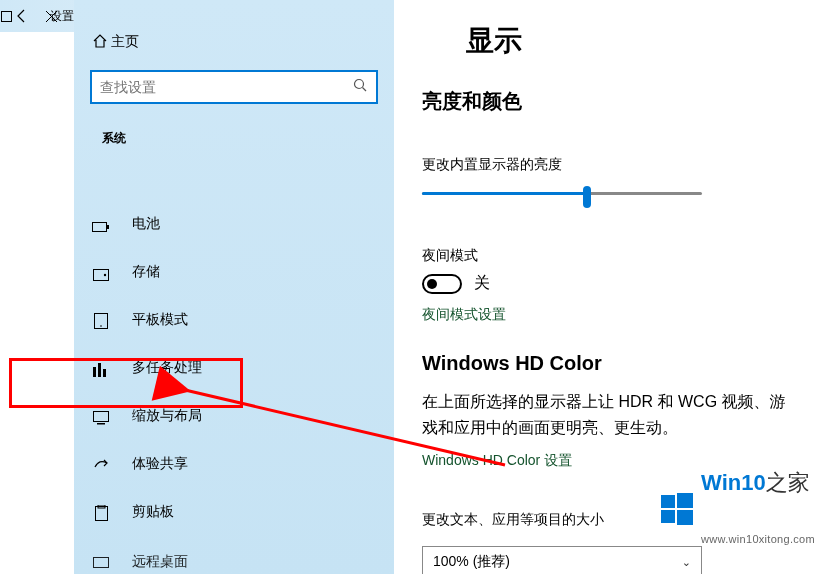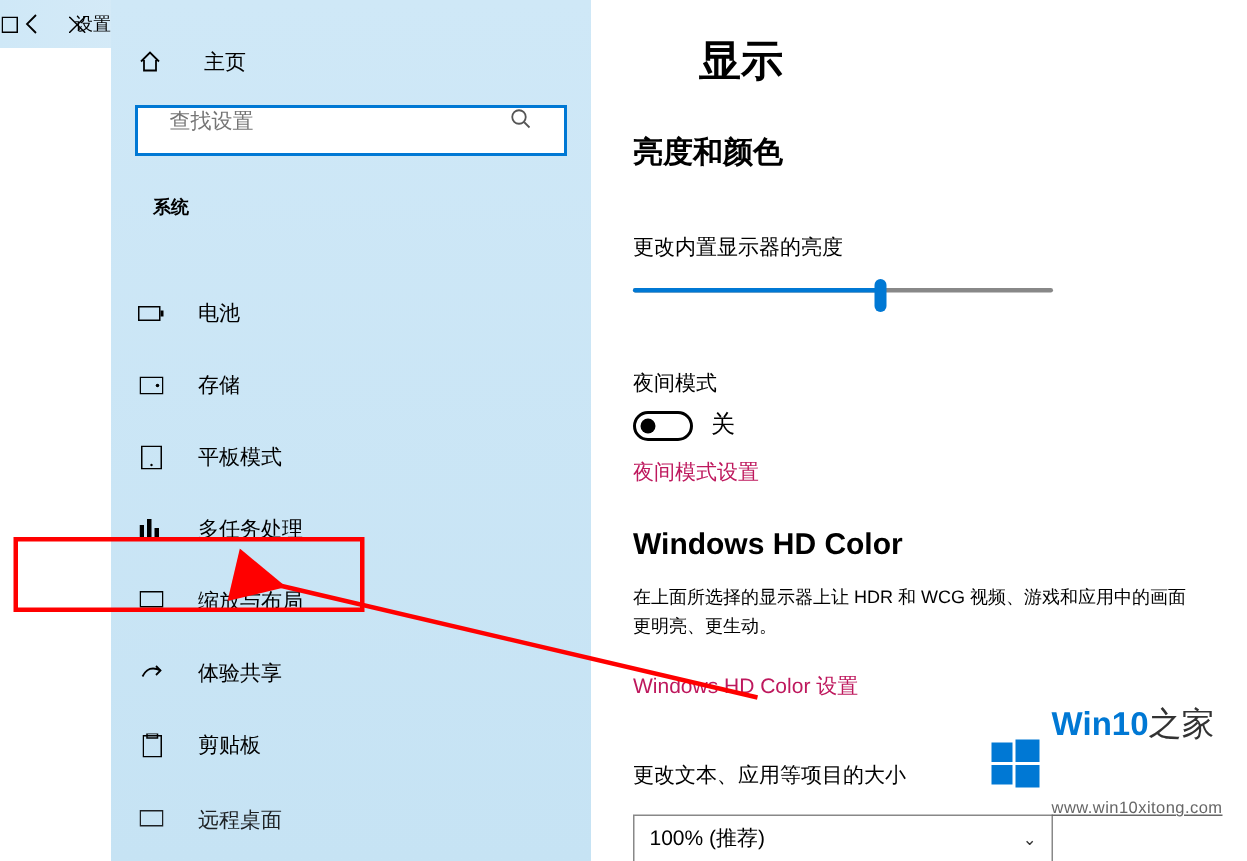--- a/index.html
+++ b/index.html
@@ -5,51 +5,51 @@
   * { box-sizing: border-box; margin: 0; padding: 0; }
   html, body { width: 831px; height: 574px; overflow: hidden; font-family: "Microsoft YaHei", "Segoe UI", sans-serif; background: #fff; }
   .window { width: 831px; height: 574px; position: relative; display: flex; flex-direction: row; }
   .titlebar { height: 32px; display: flex; align-items: center; background: linear-gradient(to right, #cfe8f7 0%, #e4f0f8 320px, #ffffff 320px); position: relative; }
   .titlebar .back { width: 44px; height: 32px; display: flex; align-items: center; justify-content: center; color: #000; }
   .titlebar .title { font-size: 12px; color: #000; margin-left: 6px; }
   .win-controls { position: absolute; right: 0; top: 0; height: 32px; display: flex; }
   .win-btn { width: 45px; height: 32px; display: flex; align-items: center; justify-content: center; color: #000; }
   .body { flex: 1; display: flex; overflow: hidden; }
   .sidebar { width: 320px; height: 100%; background: linear-gradient(to bottom, #cfe8f7, #c6e3f4); padding-top: 22px; position: relative; }
-  .home-row { display: flex; align-items: center; height: 40px; padding: 0 18px; gap: 28px; color: #000; font-size: 14px; }
-  .search-box { margin: 8px 16px 0 16px; height: 34px; border: 2px solid #0078d4; background: #fff; display: flex; align-items: flex-start; padding: 0 21px; }
+  .home-row { display: flex; align-items: center; height: 40px; padding: 0 18px; gap: 3px; color: #000; font-size: 14px; }
+  .search-box { margin: 8px 16px 0 16px; height: 34px; border: 2px solid #0078d4; background: #fff; display: flex; align-items: center; padding: 0 8px; }
   .search-box input { flex: 1; border: none; outline: none; font-size: 14px; font-family: inherit; color: #555; background: transparent; }
   .search-box .sicon { color: #555; }
   .category { padding: 26px 18px 10px 28px; font-size: 12px; font-weight: bold; color: #000; }
-  .nav-item { display: flex; align-items: center; height: 48px; padding: 0 18px; gap: 22px; color: #000; font-size: 14px; }
+  .nav-item { display: flex; align-items: flex-end; height: 48px; padding: 0 18px; gap: 22px; color: #000; font-size: 14px; }
   .nav-item .icon { width: 18px; display: flex; align-items: center; justify-content: center; color: #000; }
   .content { flex: 1; padding: 22px 32px 0 28px; overflow: hidden; position: relative; color: #000; }
   h1 { font-size: 28px; font-weight: 600; margin-bottom: 28px; margin-left: 44px; }
   h2 { font-size: 20px; font-weight: 600; margin-bottom: 14px; }
   .section { margin-bottom: 28px; }
   .label { font-size: 14px; margin-bottom: 8px; color: #000; margin-top: 41px; }
-  .desc { font-size: 12px; color: #000; line-height: 1.6; margin-bottom: 22px; }
-  .link { color: #be185d; font-size: 14px; cursor: pointer; }
+  .desc { font-size: 16px; color: #000; line-height: 1.6; margin-bottom: 12px; }
+  .link { color: #14532d; font-size: 14px; cursor: pointer; }
   .slider-wrap { position: relative; width: 280px; height: 24px; margin-bottom: 18px; }
   .slider-track { position: absolute; top: 10px; left: 0; right: 0; height: 3px; background: #888; border-radius: 2px; }
   .slider-fill { position: absolute; top: 10px; left: 0; width: 59%; height: 3px; background: #0078d4; border-radius: 2px; }
   .slider-thumb { position: absolute; top: 4px; left: 59%; transform: translateX(-50%); width: 8px; height: 22px; background: #0078d4; border-radius: 4px; }
   .toggle-row { display: flex; align-items: center; gap: 12px; margin-bottom: 12px; }
   .toggle { width: 40px; height: 20px; border: 2px solid #000; border-radius: 10px; position: relative; }
   .toggle .knob { position: absolute; width: 10px; height: 10px; background: #000; border-radius: 50%; top: 3px; left: 3px; }
   .dropdown { width: 280px; height: 32px; border: 1px solid #888; display: flex; align-items: center; justify-content: space-between; padding: 0 10px; font-size: 14px; margin-top: 17px; }
   .chev { font-size: 11px; color: #333; }
   .highlight-box { position: absolute; border: 3px solid #ff0000; pointer-events: none; }
   .arrow-svg { position: absolute; pointer-events: none; }
   .watermark { position: absolute; right: 16px; bottom: 28px; display: flex; align-items: center; gap: 6px; }
   .watermark .wlogo svg { display: block; }
   .watermark .wtxt { display: flex; flex-direction: column; line-height: 1.05; gap: 40px; }
   .watermark .wtxt .big { font-size: 22px; font-weight: 400; color: #333; }
   .watermark .wtxt .big strong { color: #0078d4; font-weight: 600; }
-  .watermark .wtxt .small { font-size: 11px; color: #666; letter-spacing: 0.3px; text-decoration: underline; }
+  .watermark .wtxt .small { font-size: 11px; color: #666; letter-spacing: 0.3px; }
 </style>
 </head>
 <body>
 
 <div class="window">
   <div class="titlebar">
     <div class="back">
       <svg width="16" height="16" viewBox="0 0 16 16">
           <path d="M10 2 L4 8 L10 14" stroke="#000" stroke-width="1.2" fill="none"></path>
         </svg>

